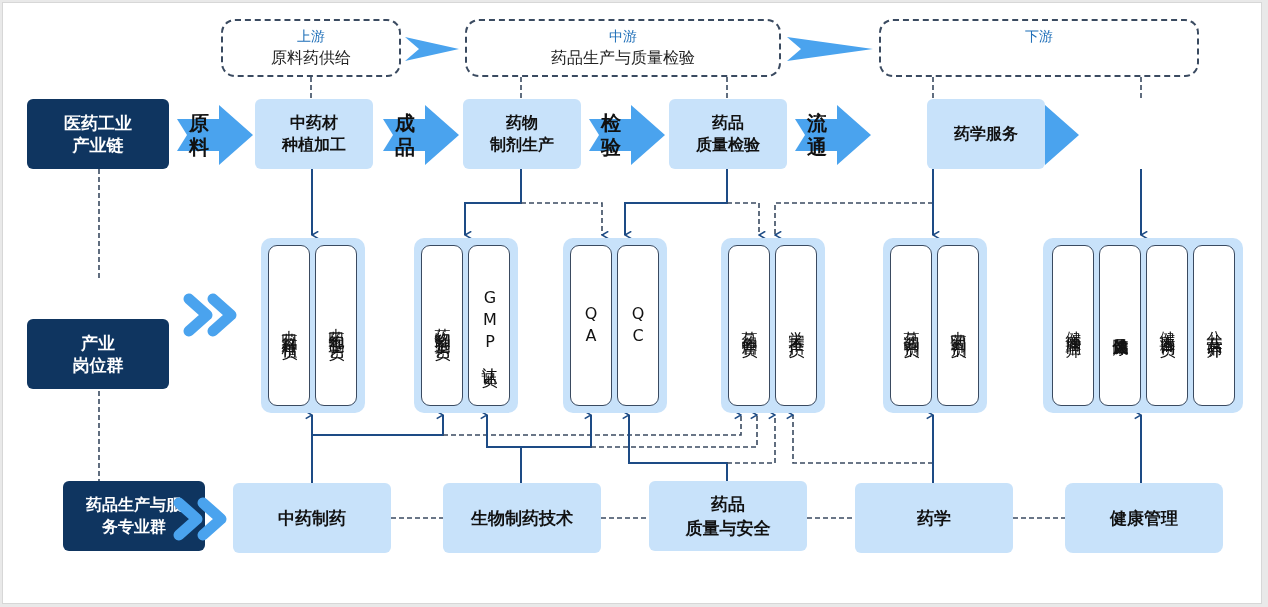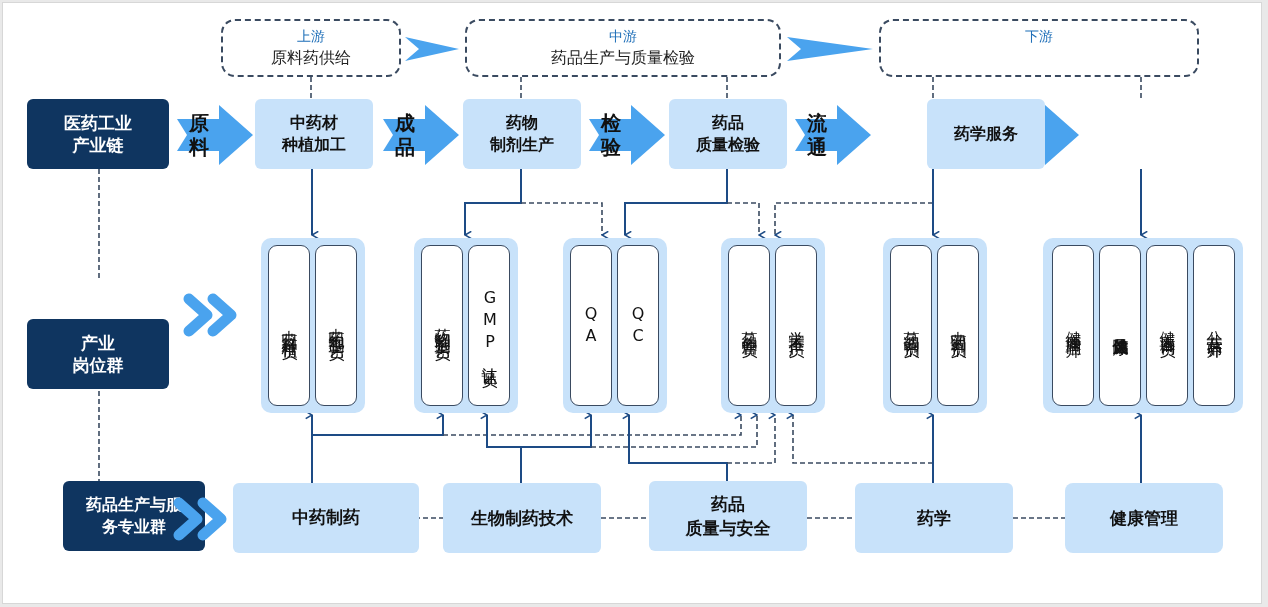--- a/index.html
+++ b/index.html
@@ -191,20 +191,20 @@
         <span style="letter-spacing:0px;">健康风险评估员</span>
       </div>
     <div class="job" style="left:103px;">
         <span>健康咨询员</span>
       </div>
     <div class="job" style="left:150px;">
         <span>公共营养师</span>
       </div>
   </div>
 
-  <div class="abs major" style="left:230px;top:480px;width:186px;height:70px;white-space:pre-line;font-family:Liberation Serif, serif;">中药制药</div>
+  <div class="abs major" style="left:230px;top:480px;width:158px;height:70px;white-space:pre-line;">中药制药</div>
   <div class="abs major" style="left:440px;top:480px;width:158px;height:70px;white-space:pre-line;">生物制药技术</div>
   <div class="abs major" style="left:646px;top:478px;width:158px;height:70px;white-space:pre-line;">药品
 质量与安全</div>
   <div class="abs major" style="left:852px;top:480px;width:158px;height:70px;white-space:pre-line;">药学</div>
   <div class="abs major" style="left:1062px;top:480px;width:158px;height:70px;white-space:pre-line;border-radius:8px;">健康管理</div>
 
 </div>
 
 </body></html>

